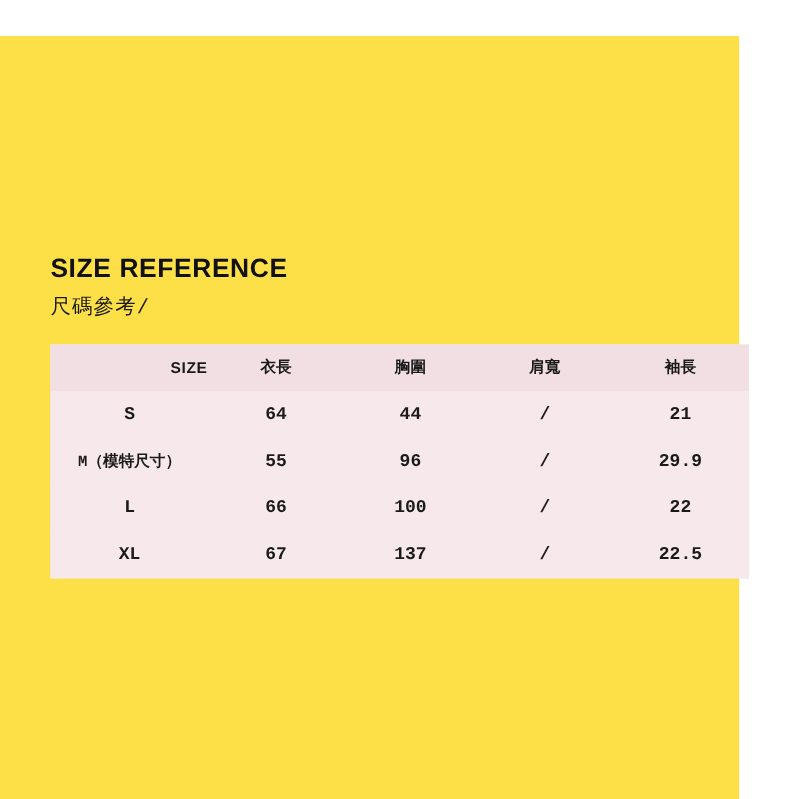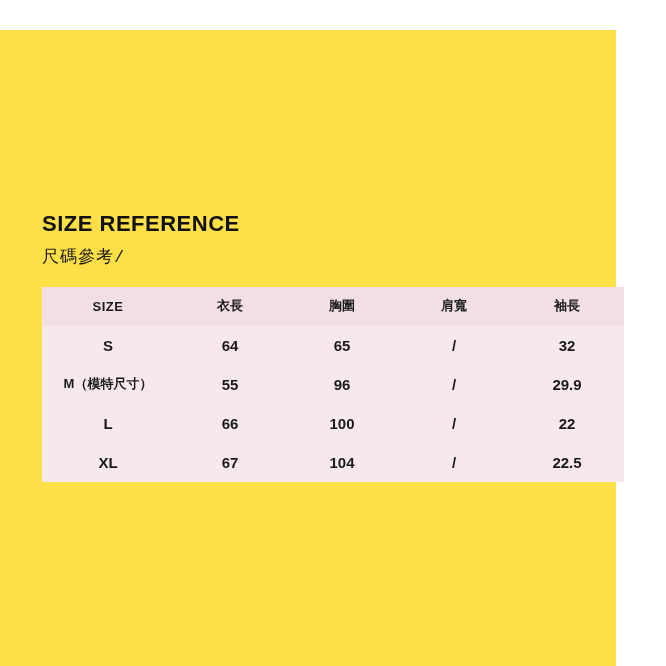--- a/index.html
+++ b/index.html
@@ -48,32 +48,33 @@
     width: 582px;
     table-layout: fixed;
     background: #f4e4e8;
   }
   table.size-table th,
   table.size-table td {
     border: none;
     text-align: center;
     vertical-align: middle;
     color: #1a1a1a;
-    font-family: Liberation Sans, sans-serif;
+    font-family: Liberation Mono, monospace;
   }
   table.size-table thead th {
     height: 37px;
     font-size: 13px;
     font-weight: bold;
     background: #f2dfe4;
   }
   table.size-table thead th.col-size {
     font-family: "Liberation Sans", sans-serif;
     font-size: 13px;
     letter-spacing: 0.5px;
+    text-align: right;
   }
   table.size-table tbody td {
     height: 37px;
     font-size: 15px;
     font-weight: bold;
     background: #f6e8eb;
   }
   table.size-table tbody td.label {
     font-size: 15px;
   }
@@ -119,42 +120,42 @@
           <th>衣長</th>
           <th>胸圍</th>
           <th>肩寬</th>
           <th>袖長</th>
         </tr>
       </thead>
       <tbody>
         <tr>
           <td class="label">S</td>
           <td>64</td>
-          <td>65</td>
+          <td>44</td>
           <td>/</td>
-          <td>32</td>
+          <td>21</td>
         </tr>
         <tr>
           <td class="label small">M（模特尺寸）</td>
           <td>55</td>
           <td>96</td>
           <td>/</td>
           <td>29.9</td>
         </tr>
         <tr>
           <td class="label">L</td>
           <td>66</td>
           <td>100</td>
           <td>/</td>
           <td>22</td>
         </tr>
         <tr>
           <td class="label">XL</td>
           <td>67</td>
-          <td>104</td>
+          <td>137</td>
           <td>/</td>
           <td>22.5</td>
         </tr>
       </tbody>
     </table>
 
   </div>
 </div>
 
 </body></html>

